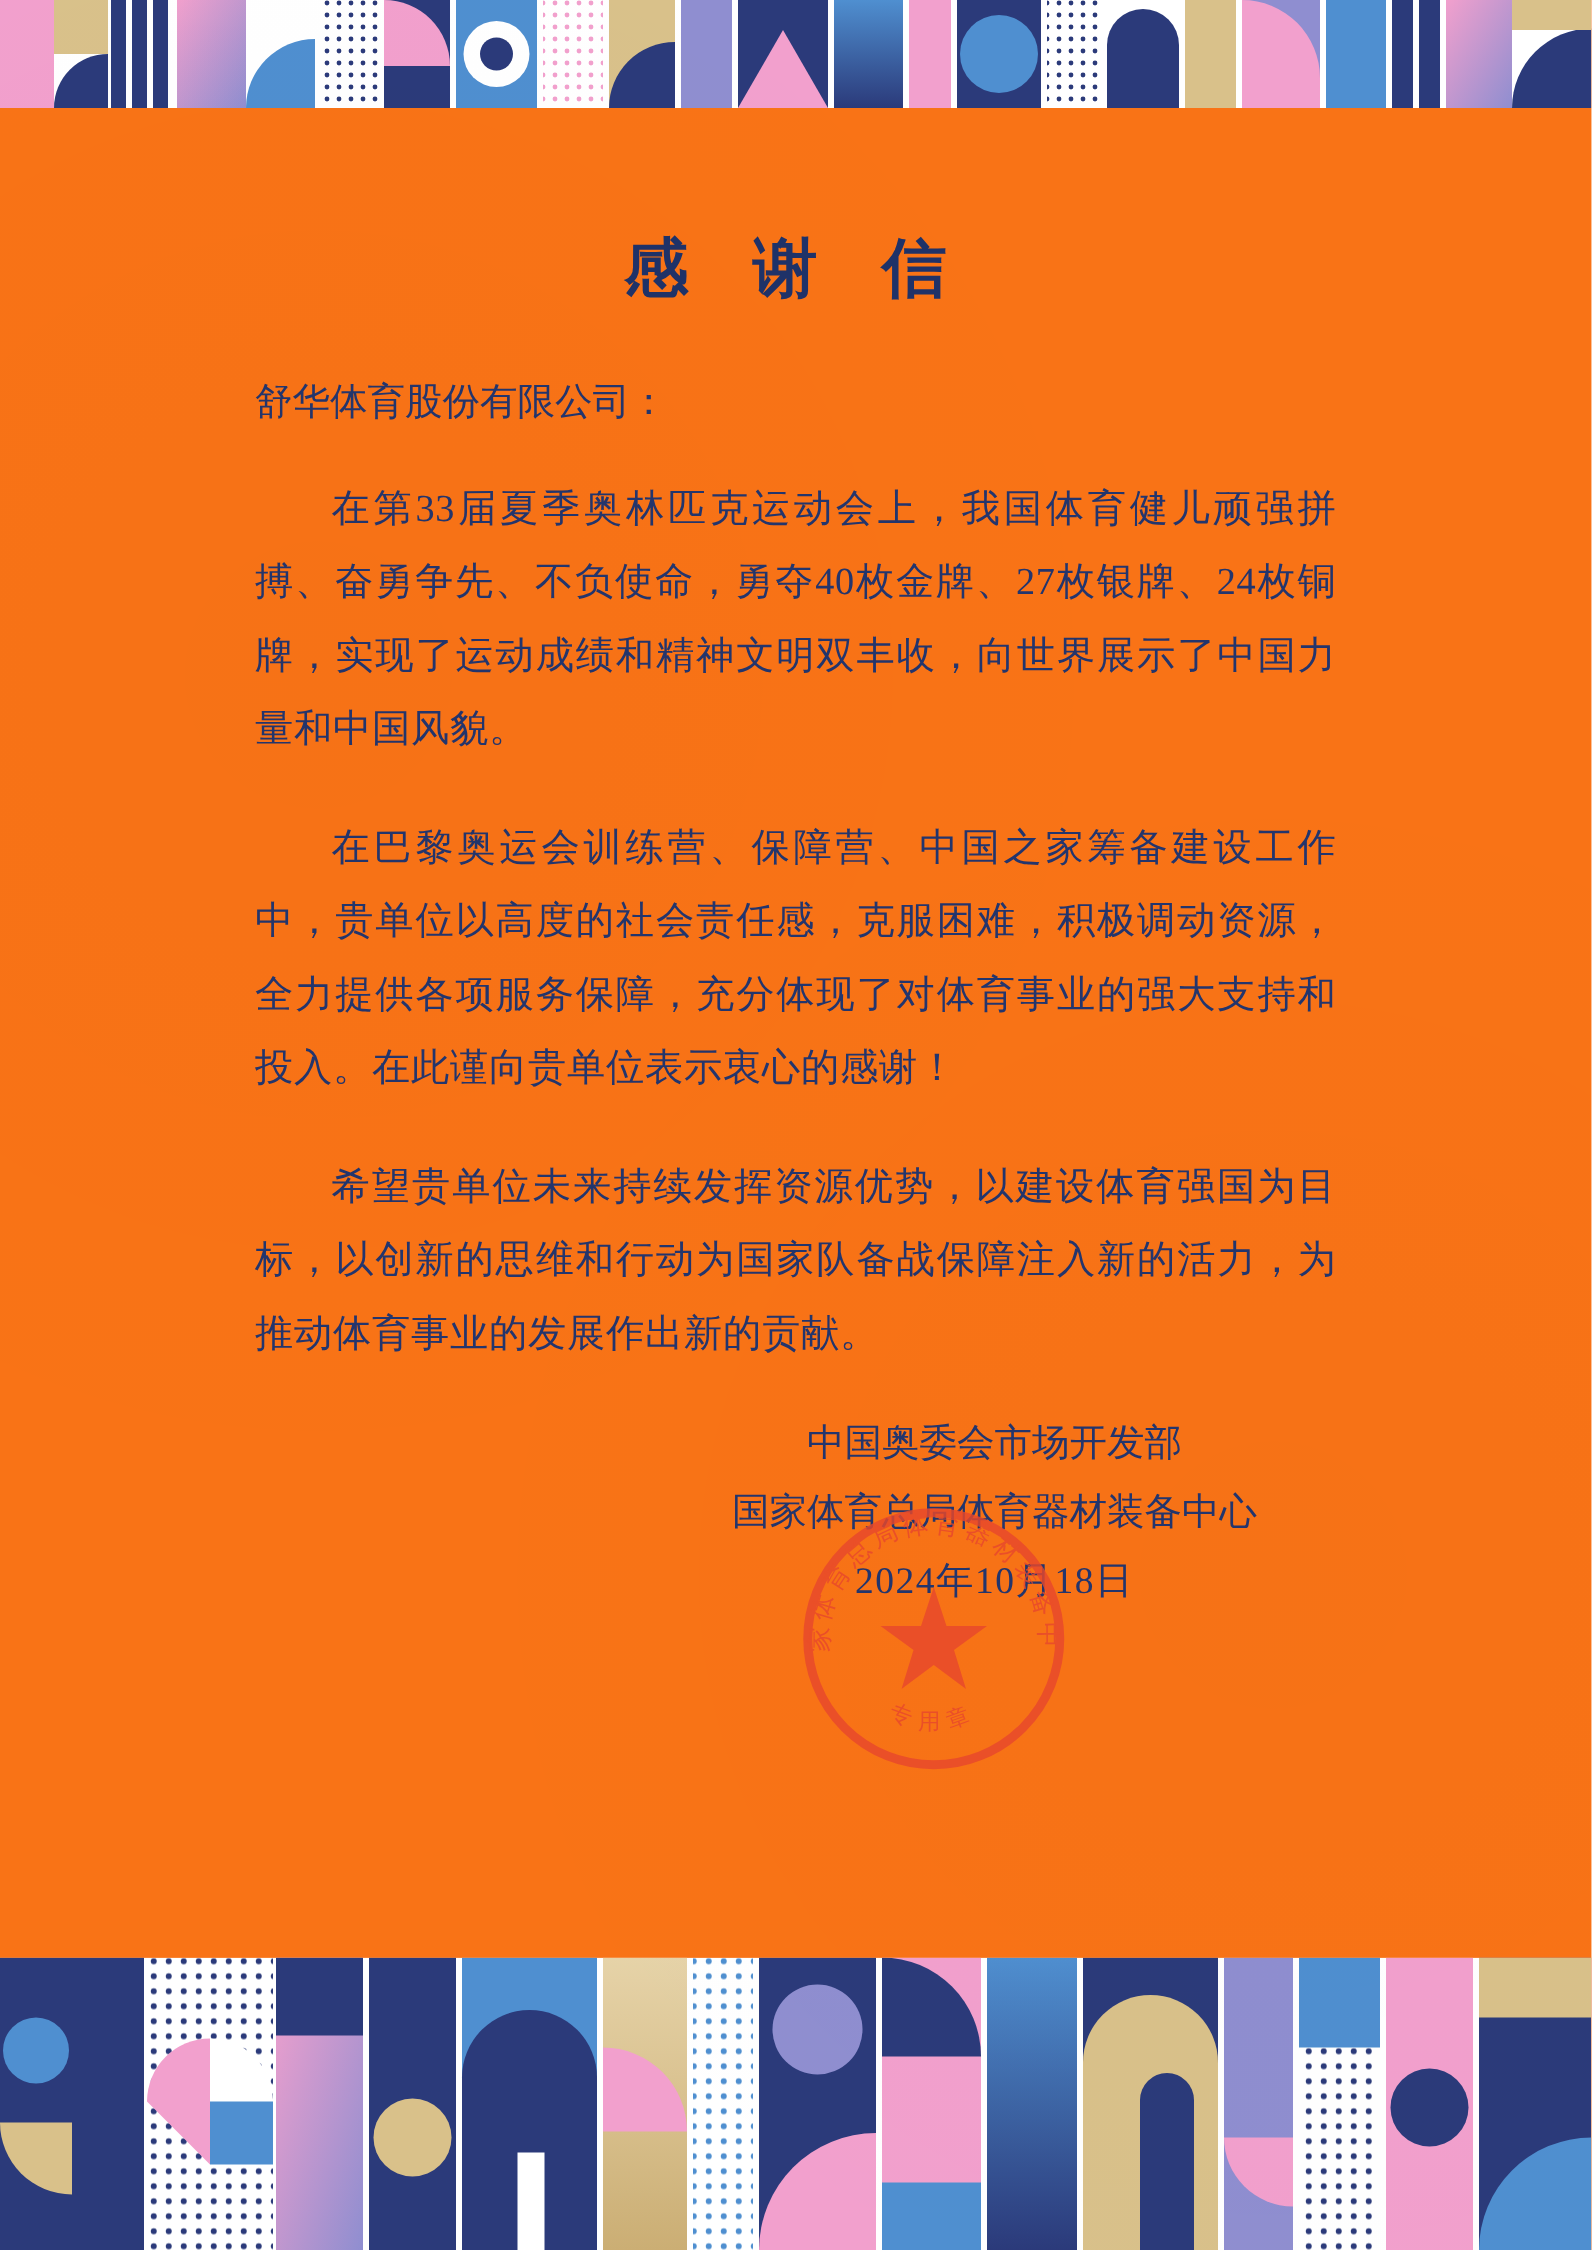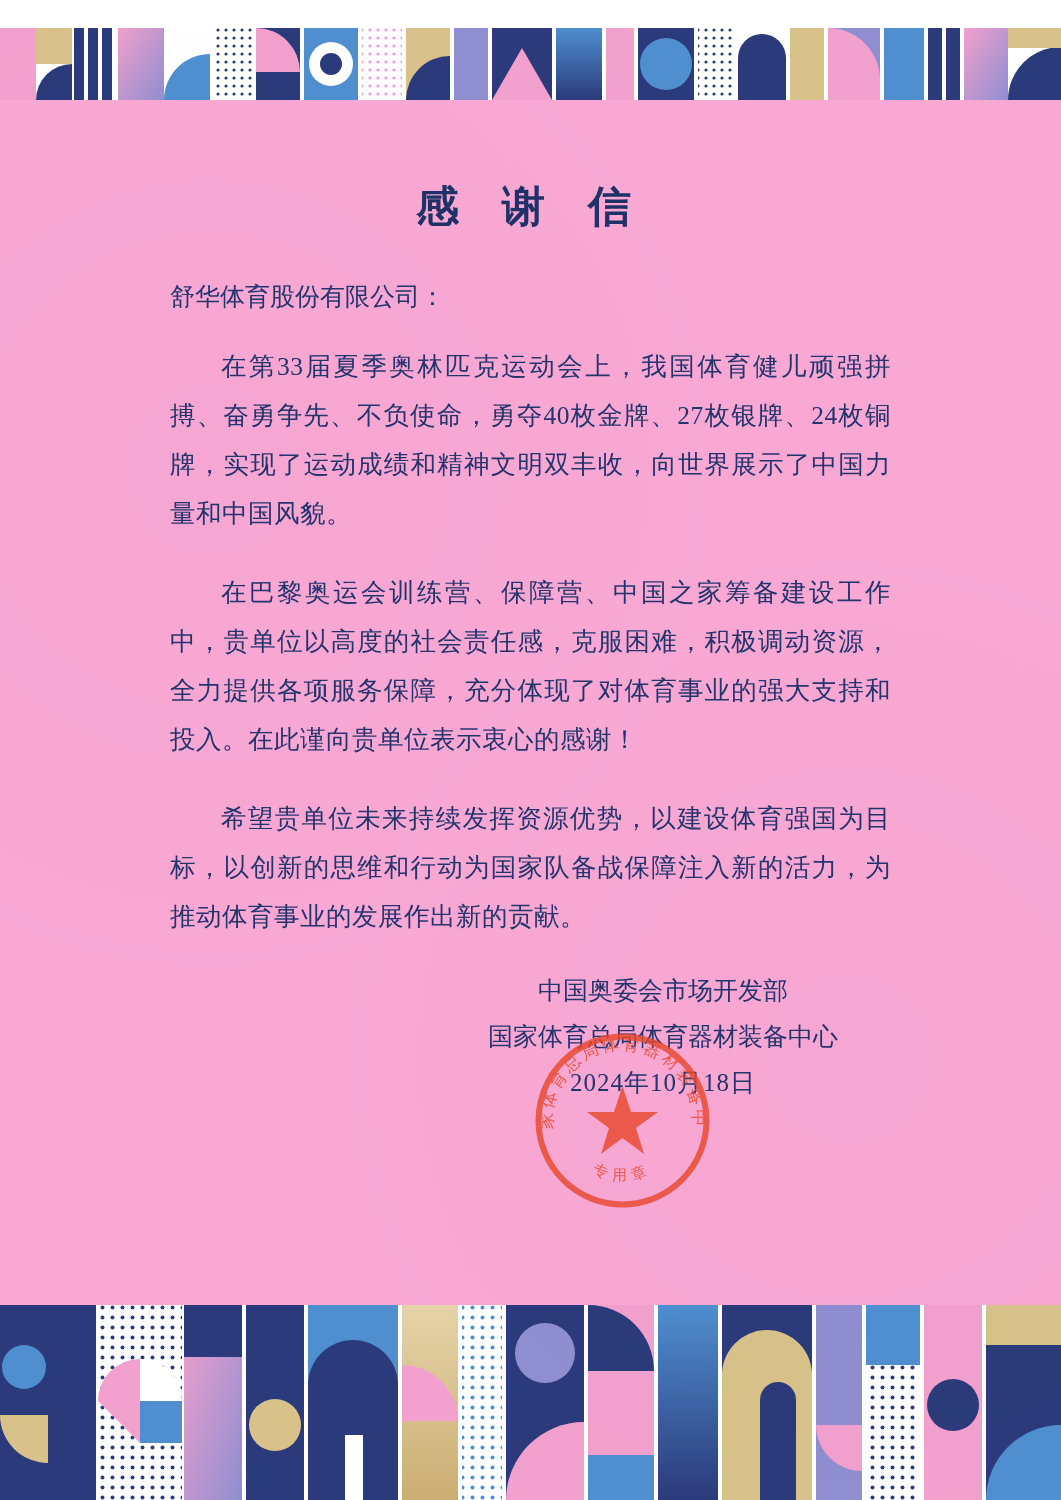--- a/index.html
+++ b/index.html
@@ -11,22 +11,21 @@
     width: 1061px;
     height: 1500px;
     position: relative;
     overflow: hidden;
     font-family: "Liberation Serif", serif;
   }
 
   .page {
     position: absolute;
     inset: 0;
-    background: #f9a8d4;
-    margin-top: 28px;
+    background: #f97316;
   }
 
   
   .banner {
     position: absolute;
     left: 0;
     width: 1061px;
     overflow: hidden;
   }
   .banner-top { top: 0; height: 72px; }

